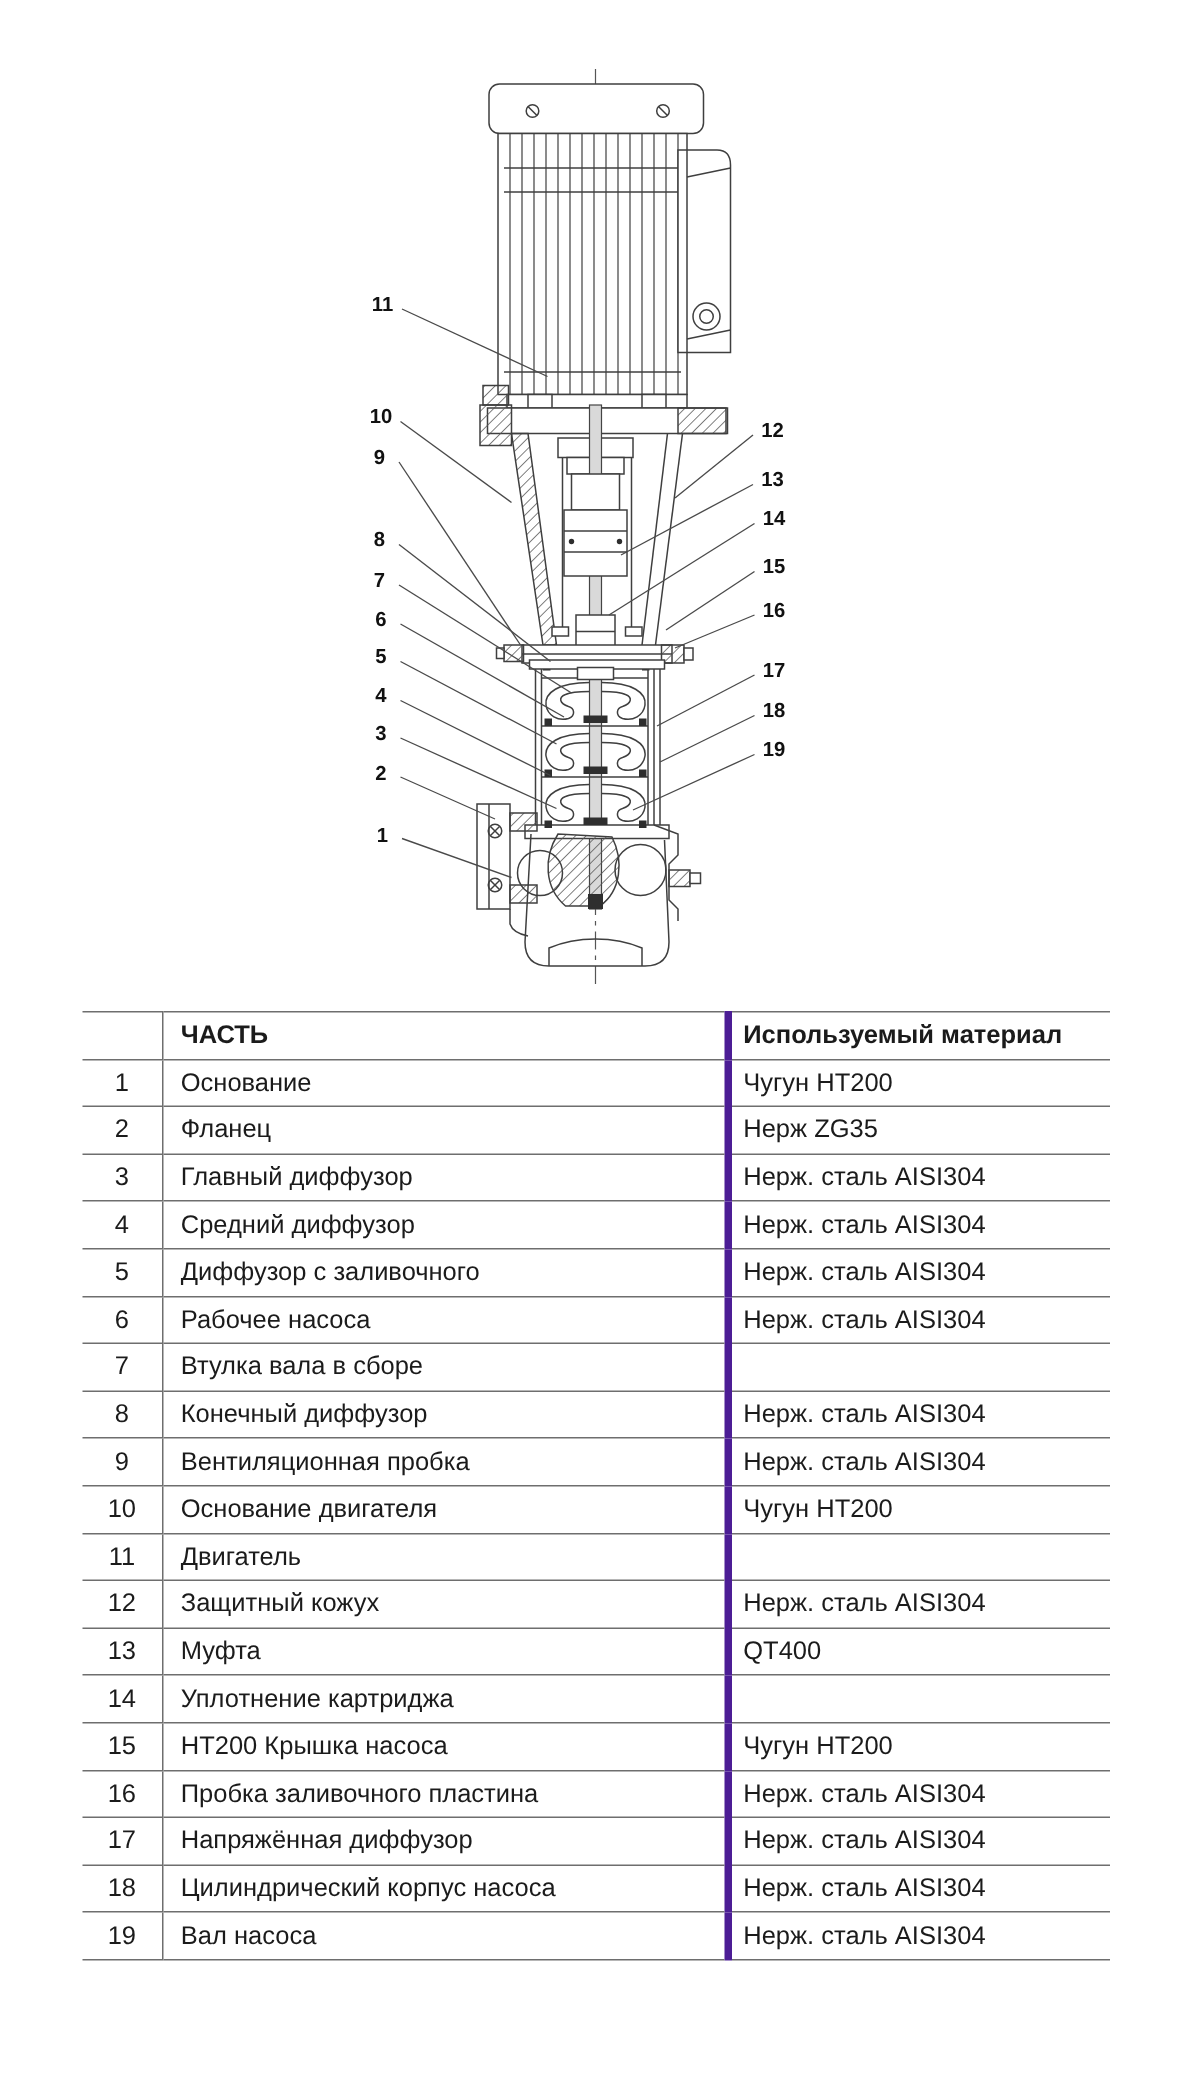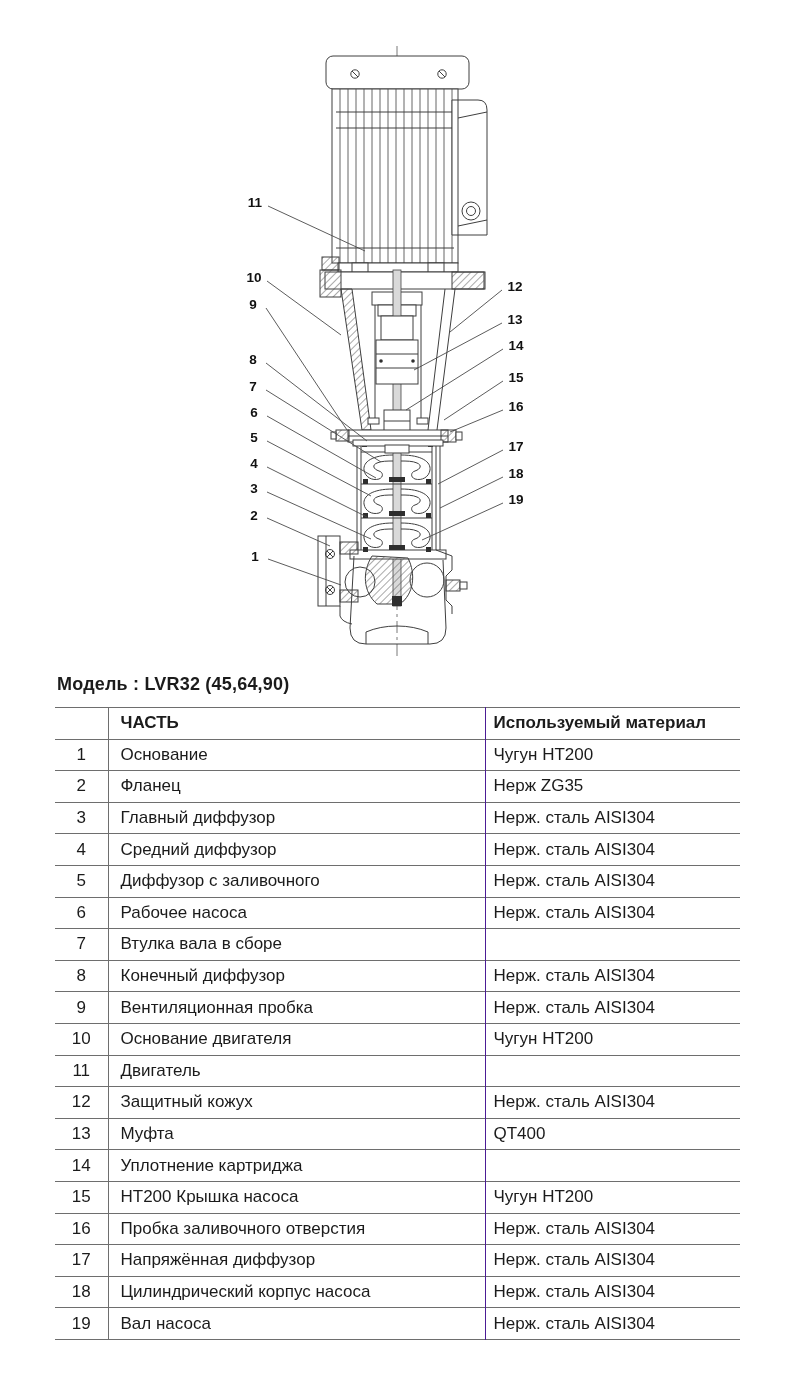--- a/index.html
+++ b/index.html
@@ -13,21 +13,21 @@
   table.parts{border-collapse:collapse;width:685px;table-layout:fixed;font-size:17px;}
   table.parts th,table.parts td{
     height:31.6px;box-sizing:border-box;padding:0;vertical-align:middle;
     white-space:nowrap;overflow:hidden;
   }
   table.parts thead tr{border-top:1px solid #6e6e6e;border-bottom:1px solid #6e6e6e;}
   table.parts tbody tr{border-bottom:1px solid #6e6e6e;}
   th{font-weight:bold;text-align:left;}
   .c-num{width:53px;text-align:center;}
   .c-part{width:377px;padding-left:12px !important;border-left:1px solid #6e6e6e;}
-  .c-mat{padding-left:8px !important;border-left:1px solid #4c1d95;margin-top:18px;}
+  .c-mat{padding-left:8px !important;border-left:5px solid #4c1d95;margin-top:18px;}
   svg text.callout{font-family:"Liberation Sans",sans-serif;font-size:13.5px;font-weight:bold;fill:#111;}
   .ln{stroke:#3f3f3f;stroke-width:1;fill:none;}
   .lnf{stroke:#3f3f3f;stroke-width:1;fill:#ffffff;}
   .leader{stroke:#4a4a4a;stroke-width:.9;fill:none;}
   .dark{fill:#2e2e2e;stroke:none;}
 </style>
 </head>
 <body>
 
 <div class="diagram-wrap">
@@ -238,21 +238,20 @@
     <text class="callout" x="516" y="382">15</text>
     <text class="callout" x="516" y="411">16</text>
     <text class="callout" x="516" y="451">17</text>
     <text class="callout" x="516" y="478">18</text>
     <text class="callout" x="516" y="504">19</text>
   </g>
 </svg>
 </div>
 
 <div class="content">
-  <h2 class="model-title">Модель : LVR32 (45,64,90)</h2>
   <table class="parts">
     <thead>
       <tr>
         <th class="c-num"></th>
         <th class="c-part">ЧАСТЬ</th>
         <th class="c-mat">Используемый материал</th>
       </tr>
     </thead>
     <tbody id="rows">
         <tr>
@@ -325,21 +324,21 @@
           <td class="c-part">Уплотнение картриджа</td>
           <td class="c-mat"></td>
         </tr>
         <tr>
           <td class="c-num">15</td>
           <td class="c-part">HT200 Крышка насоса</td>
           <td class="c-mat">Чугун HT200</td>
         </tr>
         <tr>
           <td class="c-num">16</td>
-          <td class="c-part">Пробка заливочного отверстия</td>
+          <td class="c-part">Пробка заливочного пластина</td>
           <td class="c-mat">Нерж. сталь AISI304</td>
         </tr>
         <tr>
           <td class="c-num">17</td>
           <td class="c-part">Напряжённая диффузор</td>
           <td class="c-mat">Нерж. сталь AISI304</td>
         </tr>
         <tr>
           <td class="c-num">18</td>
           <td class="c-part">Цилиндрический корпус насоса</td>

